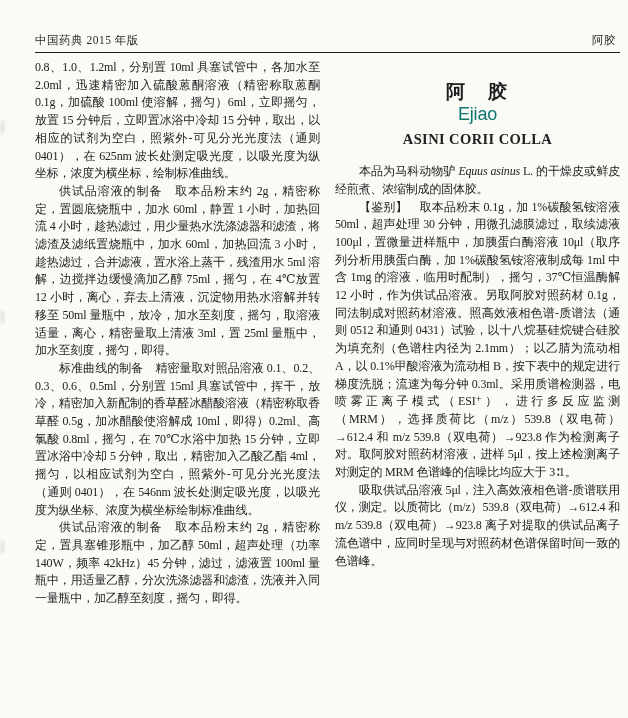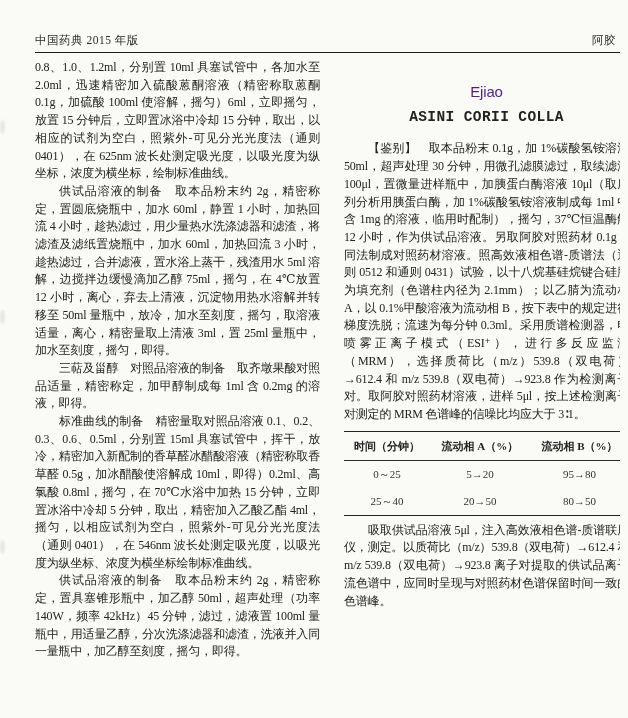--- a/index.html
+++ b/index.html
@@ -36,21 +36,21 @@
     height: 1.3px;
     background: #1c1c1c;
   }
   .columns {
     position: absolute;
     top: 59px;
     left: 35px;
     right: 8px;
     bottom: 0;
     display: flex;
-    gap: 24px;
+    gap: 15px;
     overflow: hidden;
   }
   .col {
     width: 285px;
     flex: 0 0 285px;
     font-size: 12px;
     line-height: 17.7px;
     text-align: justify;
     letter-spacing: -0.2px;
     overflow: hidden;
@@ -65,32 +65,31 @@
   .title-block { margin-top: 24px; margin-bottom: 14px; }
   .t-cn {
     text-align: center;
     font-size: 19px;
     font-weight: bold;
     letter-spacing: 2px;
     color: #1e1e1e;
   }
   .t-py {
     text-align: center;
-    font-size: 15px;
+    font-size: 18px;
     margin-top: 5px;
     font-family: "Liberation Sans", "DejaVu Sans", sans-serif;
-    color: #4c1d95;
+    color: #0f766e;
   }
   .t-la {
     text-align: center;
     font-size: 14.5px;
     font-weight: bold;
     margin-top: 8px;
     letter-spacing: 0.4px;
-    font-family: Liberation Mono, monospace;
   }
   table.grad {
     width: 100%;
     border-collapse: collapse;
     margin: 7px 0 6px 0;
     font-size: 11px;
     letter-spacing: 0;
     border-top: 1.6px solid #222;
     border-bottom: 1.6px solid #222;
   }
@@ -129,56 +128,36 @@
     <span>中国药典 2015 年版</span>
     <span>阿胶</span>
   </div>
   <div class="head-rule"></div>
 
   <div class="columns">
 
     <div class="col">
         <p class="para"><span>0.8、1.0、1.2ml，分别置 10ml 具塞试管中，各加水至 2.0ml，迅速精密加入硫酸蒽酮溶液（精密称取蒽酮 0.1g，加硫酸 100ml 使溶解，摇匀）6ml，立即摇匀，放置 15 分钟后，立即置冰浴中冷却 15 分钟，取出，以相应的试剂为空白，照紫外-可见分光光度法（通则 0401），在 625nm 波长处测定吸光度，以吸光度为纵坐标，浓度为横坐标，绘制标准曲线。</span></p>
         <p class="para indent"><span class="b">供试品溶液的制备</span><span>　取本品粉末约 2g，精密称定，置圆底烧瓶中，加水 60ml，静置 1 小时，加热回流 4 小时，趁热滤过，用少量热水洗涤滤器和滤渣，将滤渣及滤纸置烧瓶中，加水 60ml，加热回流 3 小时，趁热滤过，合并滤液，置水浴上蒸干，残渣用水 5ml 溶解，边搅拌边缓慢滴加乙醇 75ml，摇匀，在 4℃放置 12 小时，离心，弃去上清液，沉淀物用热水溶解并转移至 50ml 量瓶中，放冷，加水至刻度，摇匀，取溶液适量，离心，精密量取上清液 3ml，置 25ml 量瓶中，加水至刻度，摇匀，即得。</span></p>
-        <p class="para indent"><span class="b">三萜及甾醇　对照品溶液的制备</span><span>　取齐墩果酸对照品适量，精密称定，加甲醇制成每 1ml 含 0.2mg 的溶液，即得。</span></p>
         <p class="para indent"><span class="b">标准曲线的制备</span><span>　精密量取对照品溶液 0.1、0.2、0.3、0.6、0.5ml，分别置 15ml 具塞试管中，挥干，放冷，精密加入新配制的香草醛冰醋酸溶液（精密称取香草醛 0.5g，加冰醋酸使溶解成 10ml，即得）0.2ml、高氯酸 0.8ml，摇匀，在 70℃水浴中加热 15 分钟，立即置冰浴中冷却 5 分钟，取出，精密加入乙酸乙酯 4ml，摇匀，以相应试剂为空白，照紫外-可见分光光度法（通则 0401），在 546nm 波长处测定吸光度，以吸光度为纵坐标、浓度为横坐标绘制标准曲线。</span></p>
         <p class="para indent"><span class="b">供试品溶液的制备</span><span>　取本品粉末约 2g，精密称定，置具塞锥形瓶中，加乙醇 50ml，超声处理（功率 140W，频率 42kHz）45 分钟，滤过，滤液置 100ml 量瓶中，用适量乙醇，分次洗涤滤器和滤渣，洗液并入同一量瓶中，加乙醇至刻度，摇匀，即得。</span></p>
       </div>
 
     <div class="col">
       <div class="title-block">
+        <div class="t-cn">阿　胶</div>
         <div class="t-py">Ejiao</div>
         <div class="t-la">ASINI CORII COLLA</div>
       </div>
 
       <div>
+          <p class="para indent"><span>本品为马科动物驴 </span><span class="i">Equus asinus</span><span> L. 的干燥皮或鲜皮经煎煮、浓缩制成的固体胶。</span></p>
           <p class="para indent"><span class="b">【鉴别】</span><span>　取本品粉末 0.1g，加 1%碳酸氢铵溶液 50ml，超声处理 30 分钟，用微孔滤膜滤过，取续滤液 100μl，置微量进样瓶中，加胰蛋白酶溶液 10μl（取序列分析用胰蛋白酶，加 1%碳酸氢铵溶液制成每 1ml 中含 1mg 的溶液，临用时配制），摇匀，37℃恒温酶解 12 小时，作为供试品溶液。另取阿胶对照药材 0.1g，同法制成对照药材溶液。照高效液相色谱-质谱法（通则 0512 和通则 0431）试验，以十八烷基硅烷键合硅胶为填充剂（色谱柱内径为 2.1mm）；以乙腈为流动相 A，以 0.1%甲酸溶液为流动相 B，按下表中的规定进行梯度洗脱；流速为每分钟 0.3ml。采用质谱检测器，电喷雾正离子模式（ESI⁺），进行多反应监测（MRM），选择质荷比（m/z）539.8（双电荷）→612.4 和 m/z 539.8（双电荷）→923.8 作为检测离子对。取阿胶对照药材溶液，进样 5μl，按上述检测离子对测定的 MRM 色谱峰的信噪比均应大于 3∶1。</span></p>
         </div>
 
-      <table class="grad">
-          <thead>
-            <tr>
-              <th>时间（分钟）</th>
-              <th>流动相 A（%）</th>
-              <th>流动相 B（%）</th>
-            </tr>
-          </thead>
-          <tbody>
-            <tr>
-              <td>0～25</td>
-              <td>5→20</td>
-              <td>95→80</td>
-            </tr>
-            <tr>
-              <td>25～40</td>
-              <td>20→50</td>
-              <td>80→50</td>
-            </tr>
-          </tbody>
-        </table>
 
       <div>
           <p class="para indent"><span>吸取供试品溶液 5μl，注入高效液相色谱-质谱联用仪，测定。以质荷比（m/z）539.8（双电荷）→612.4 和 m/z 539.8（双电荷）→923.8 离子对提取的供试品离子流色谱中，应同时呈现与对照药材色谱保留时间一致的色谱峰。</span></p>
         </div>
     </div>
 
   </div>
 </div>
 
 </body></html>

